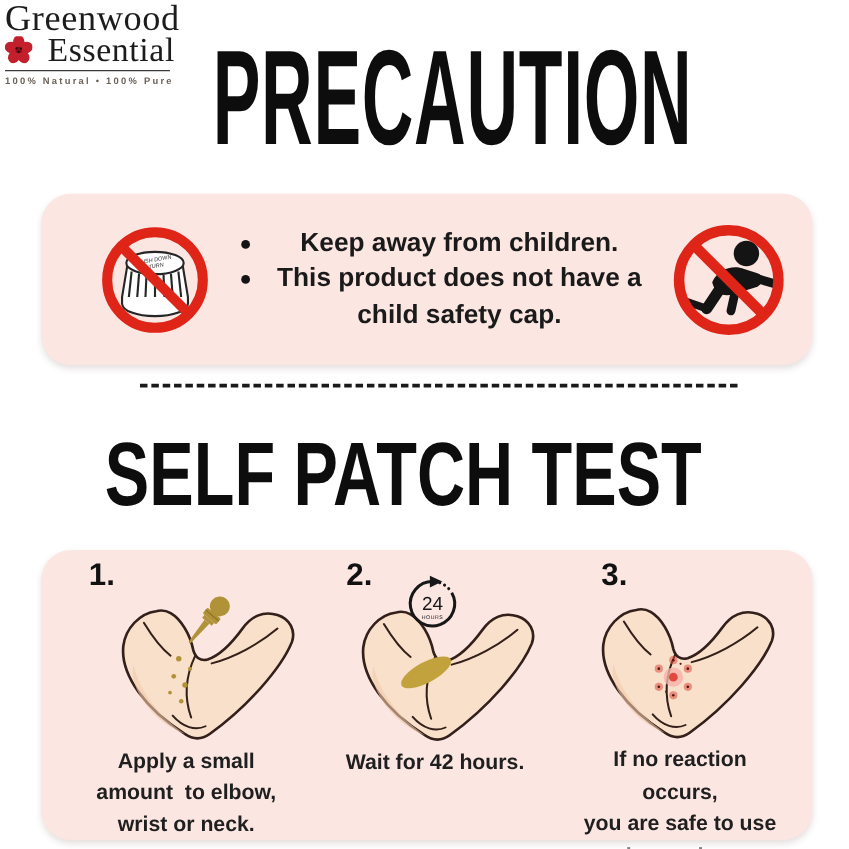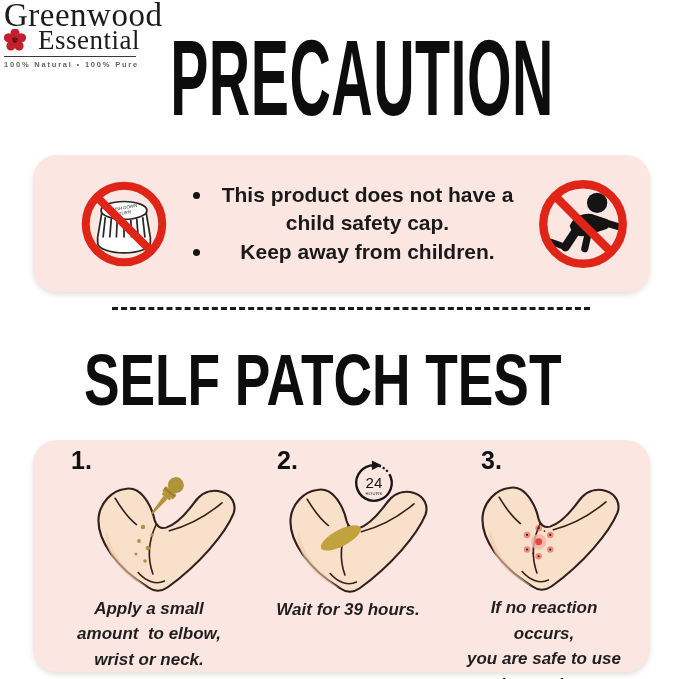--- a/index.html
+++ b/index.html
@@ -14,21 +14,21 @@
   }
   *{margin:0;padding:0;box-sizing:border-box;}
   html,body{background:#fff;}
   .page{
     position:relative;width:679px;height:679px;background:#fff;overflow:hidden;
     font-family:"Liberation Sans",sans-serif;color:var(--text);
   }
 
   
   .logo{position:absolute;left:4px;top:3px;width:132px;}
-  .logo-name1{font-family:"Liberation Serif",serif;font-size:33px;line-height:24px;color:#1c1c1c;letter-spacing:.5px;}
+  .logo-name1{font-family:"Liberation Serif",serif;font-size:29px;line-height:24px;color:#1c1c1c;letter-spacing:.5px;}
   .logo-row{display:flex;align-items:center;gap:12px;margin-top:1px;text-align:right;}
   .logo-row svg{flex:none;}
   .logo-name2{font-family:"Liberation Serif",serif;font-size:27px;line-height:24px;color:#1c1c1c;letter-spacing:.5px;}
   .logo-rule{border-top:1.5px solid #3a3a3a;margin:4px 0 3px;}
   .logo-tagline{font-size:7.5px;font-weight:bold;letter-spacing:1.8px;color:#6b6258;white-space:nowrap;}
 
   
   .precaution-title{position:absolute;left:0;top:24px;width:100%;text-align:left;}
   .precaution-title span{display:inline-block;font-weight:bold;font-size:108px;line-height:1;transform:scaleX(.53);transform-origin:50% 50%;color:#0d0d0d;letter-spacing:1px;white-space:nowrap;}
   .patchtest-title{position:absolute;left:0;top:344px;width:100%;text-align:left;}
@@ -49,25 +49,25 @@
   .bullet-text{font-size:21px;font-weight:bold;line-height:28.5px;text-align:center;white-space:pre-wrap;color:#1a1a1a;}
 
   
   .step{width:192px;flex:none;display:flex;flex-direction:column;}
   .step-number{font-size:25px;font-weight:bold;height:30px;line-height:28px;color:#111;}
   .step:nth-child(1) .step-number{margin-left:18px;}
   .step:nth-child(2) .step-number{margin-left:32px;}
   .step:nth-child(3) .step-number{margin-left:44px;}
   .step-illustration{position:relative;width:165px;height:118px;flex:none;margin-left:24px;}
   .step-illustration > svg{position:absolute;inset:0;width:100%;height:100%;}
-  .step-caption{margin-top:3px;font-size:17px;font-weight:bold;line-height:25.5px;text-align:center;white-space:pre-wrap;color:#1f1f1f;font-style:italic;}
+  .step-caption{margin-top:3px;font-size:17px;font-weight:bold;line-height:25.5px;text-align:center;white-space:pre-wrap;color:#1f1f1f;}
   .step:nth-child(2) .step-caption{margin-left:14px;}
   .step:nth-child(3) .step-caption{margin-left:22px;}
 
-  .badge-24{position:absolute;left:82px;top:-16px;width:46px;height:46px;}
+  .badge-24{position:absolute;left:54px;top:-16px;width:46px;height:46px;}
   .badge-24 svg{width:100%;height:100%;}
 </style>
 </head>
 <body>
 
 <div class="page">
 
   <div class="logo">
     <div class="logo-name1">Greenwood</div>
     <div class="logo-row">
@@ -115,26 +115,26 @@
       </g>
       <g stroke="var(--prohibition-red)" stroke-width="9.5" fill="none">
         <circle cx="60" cy="60" r="45"></circle>
         <line x1="28" y1="28" x2="92" y2="92"></line>
       </g>
     </svg>
 
     <div class="bullets">
       <div class="bullet-row">
         <div class="bullet-dot"></div>
+        <div class="bullet-text">Keep away from children.</div>
+      </div>
+      <div class="bullet-row">
+        <div class="bullet-dot"></div>
         <div class="bullet-text">This product does not have a
 child safety cap.</div>
-      </div>
-      <div class="bullet-row">
-        <div class="bullet-dot"></div>
-        <div class="bullet-text">Keep away from children.</div>
       </div>
     </div>
 
     <svg class="prohib" style="width:106px;height:106px" viewBox="0 0 120 120">
       <g fill="#141414" stroke="none">
         <circle cx="76" cy="36" r="11.5"></circle>
         <path d="M45,62 C50,50 64,46 74,50 L86,54 C92,56 92,63 86,66 L64,73 C54,76 47,71 45,62 Z"></path>
       </g>
       <g stroke="#141414" stroke-linecap="round" fill="none">
         <line x1="80" y1="57" x2="100" y2="63" stroke-width="8"></line>
@@ -214,21 +214,21 @@
         <div class="badge-24">
           <svg viewBox="0 0 44 44">
             <path d="M22,5 A17,17 0 1 0 36.7,13.5" fill="none" stroke="#171717" stroke-width="2.3"></path>
             <path d="M27.5,5.9 A17,17 0 0 1 36.7,13.5" fill="none" stroke="#171717" stroke-width="2.3" stroke-dasharray="0.1,4" stroke-linecap="round"></path>
             <polygon points="20,0.5 20,9.5 29.5,5" fill="#171717"></polygon>
             <text x="22" y="27" font-size="14.5" text-anchor="middle" fill="#171717">24</text>
             <text x="22" y="33.5" font-size="4" letter-spacing=".4" text-anchor="middle" fill="#171717">HOURS</text>
           </svg>
         </div>
       </div>
-      <div class="step-caption">Wait for 39 hours.</div>
+      <div class="step-caption">Wait for 42 hours.</div>
     </div>
 
     <div class="step">
       <div class="step-number">3.</div>
       <div class="step-illustration">
         <svg viewBox="0 0 170 122">
           <g transform="scale(.85,.8) translate(0,2)">
             <path d="M58,16 C42,18 28,34 26,52 C23,82 48,118 86,143 C94,149 102,149 110,143 C148,114 180,74 190,48 C194,36 188,24 176,20 C162,15 150,22 142,34 C131,50 120,62 108,66 C101,68 96,64 94,56 C91,40 82,24 72,18 C67,15 62,15 58,16 Z" fill="var(--skin)" stroke="#33201a" stroke-width="2.6"></path>
             <path d="M36,72 C42,100 62,126 86,143 C66,136 46,116 38,94 C35,85 34,78 36,72 Z" fill="var(--skin-shade)" opacity=".6"></path>
             <g fill="none" stroke="#33201a" stroke-width="2" stroke-linecap="round">

